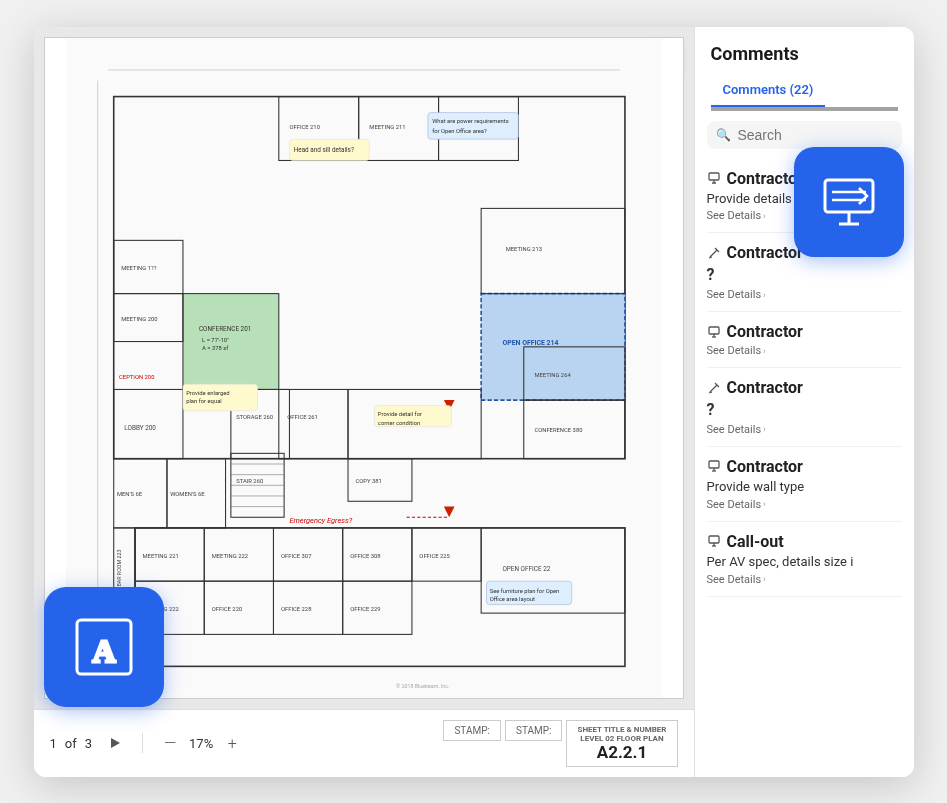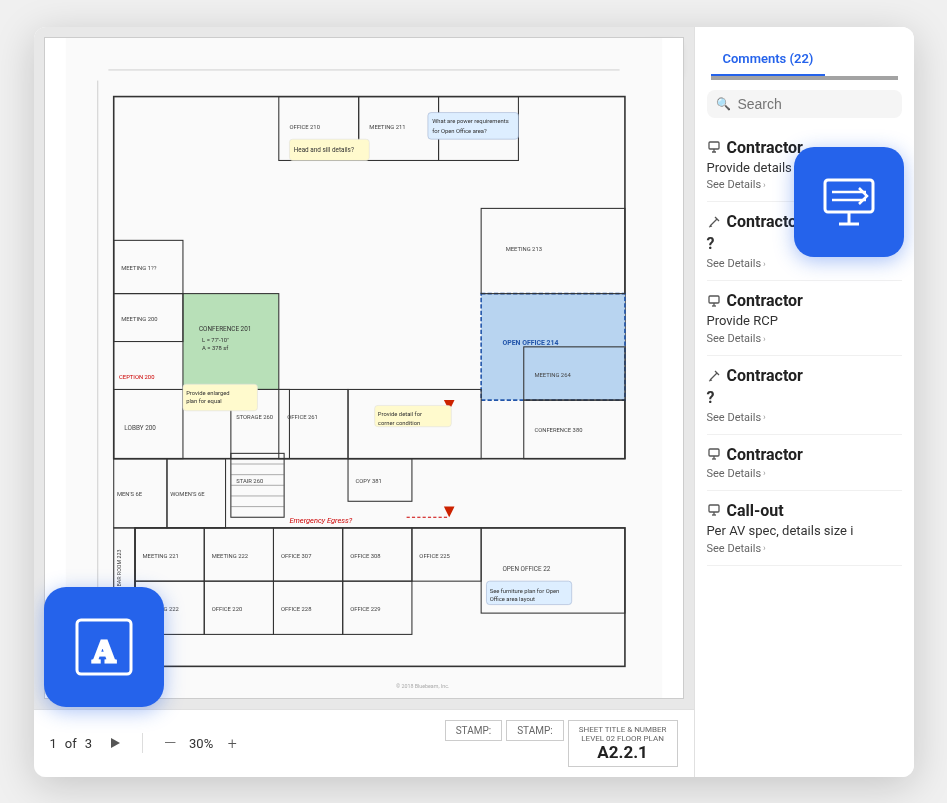--- a/index.html
+++ b/index.html
@@ -121,20 +121,21 @@
     .sheet-info {
       border: 1px solid #ccc;
       padding: 4px 10px;
       text-align: center;
     }
 
     .sheet-title {
       font-size: 8px;
       color: #666;
       text-transform: uppercase;
+      font-weight: bold;
     }
 
     .sheet-number {
       font-size: 17px;
       font-weight: 700;
       color: #222;
       line-height: 1.1;
     }
 
     
@@ -488,21 +489,21 @@
       <div class="play-btn">
         <svg width="14" height="14" viewBox="0 0 14 14" fill="none">
           <polygon points="3,2 12,7 3,12" fill="#555"></polygon>
         </svg>
       </div>
       <div class="divider-v"></div>
       <div class="zoom-controls">
         <div class="zoom-btn">
           <span>—</span>
         </div>
-        <span>30%</span>
+        <span>17%</span>
         <div class="zoom-btn">
           <span>+</span>
         </div>
       </div>
       <div class="stamp-area">
         <div class="stamp-box">
           <span>STAMP:</span>
         </div>
         <div class="stamp-box">
           <span>STAMP:</span>
@@ -520,20 +521,21 @@
     <div class="app-icon-badge">
       <svg viewBox="0 0 70 70" fill="none" xmlns="http://www.w3.org/2000/svg">
         <rect x="8" y="8" width="54" height="54" rx="4" stroke="white" stroke-width="3" fill="none"></rect>
         <text x="35" y="50" font-size="32" font-weight="700" fill="white" text-anchor="middle" font-family="serif">A</text>
       </svg>
     </div>
   </div>
 
   <div class="comments-panel">
     <div class="comments-header">
+      <div class="comments-title">Comments</div>
       <div class="comments-tabs">
         <div class="tab-item">Comments (22)</div>
       </div>
     </div>
 
     <div class="search-bar">
       <span class="search-icon-sm">🔍</span>
       <input class="search-input" type="text" placeholder="Search" style="">
     </div>
 
@@ -579,21 +581,20 @@
         <div class="comment-author-row">
           <div class="author-icon">
             <svg width="12" height="12" viewBox="0 0 12 12" fill="none" stroke="#555" stroke-width="1.3">
               <rect x="1" y="1" width="10" height="7" rx="1"></rect>
               <line x1="4" y1="11" x2="8" y2="11"></line>
               <line x1="6" y1="8" x2="6" y2="11"></line>
             </svg>
           </div>
           <span class="author-name">Contractor</span>
         </div>
-        <div class="comment-text">Provide RCP</div>
         <div class="see-details">
           <span>See Details</span>
           <span class="see-details-chevron">›</span>
         </div>
       </div>
 
       <div class="comment-item">
         <div class="comment-author-row">
           <div class="author-icon">
             <svg width="12" height="12" viewBox="0 0 12 12" fill="none" stroke="#555" stroke-width="1.3">
@@ -615,20 +616,21 @@
         <div class="comment-author-row">
           <div class="author-icon">
             <svg width="12" height="12" viewBox="0 0 12 12" fill="none" stroke="#555" stroke-width="1.3">
               <rect x="1" y="1" width="10" height="7" rx="1"></rect>
               <line x1="4" y1="11" x2="8" y2="11"></line>
               <line x1="6" y1="8" x2="6" y2="11"></line>
             </svg>
           </div>
           <span class="author-name">Contractor</span>
         </div>
+        <div class="comment-text">Provide wall type</div>
         <div class="see-details">
           <span>See Details</span>
           <span class="see-details-chevron">›</span>
         </div>
       </div>
 
       <div class="comment-item">
         <div class="comment-author-row">
           <div class="author-icon">
             <svg width="12" height="12" viewBox="0 0 12 12" fill="none" stroke="#555" stroke-width="1.3">

